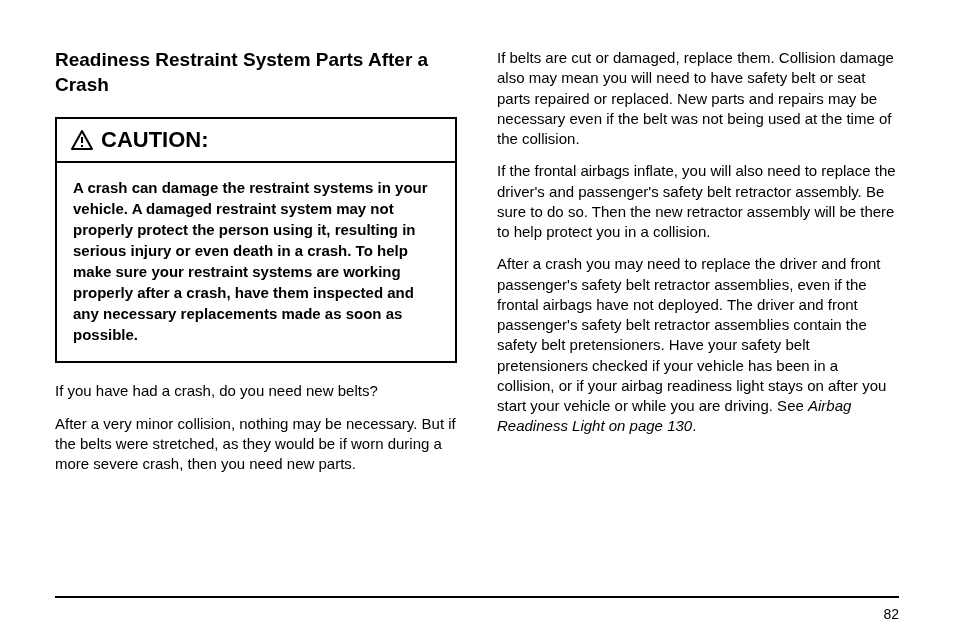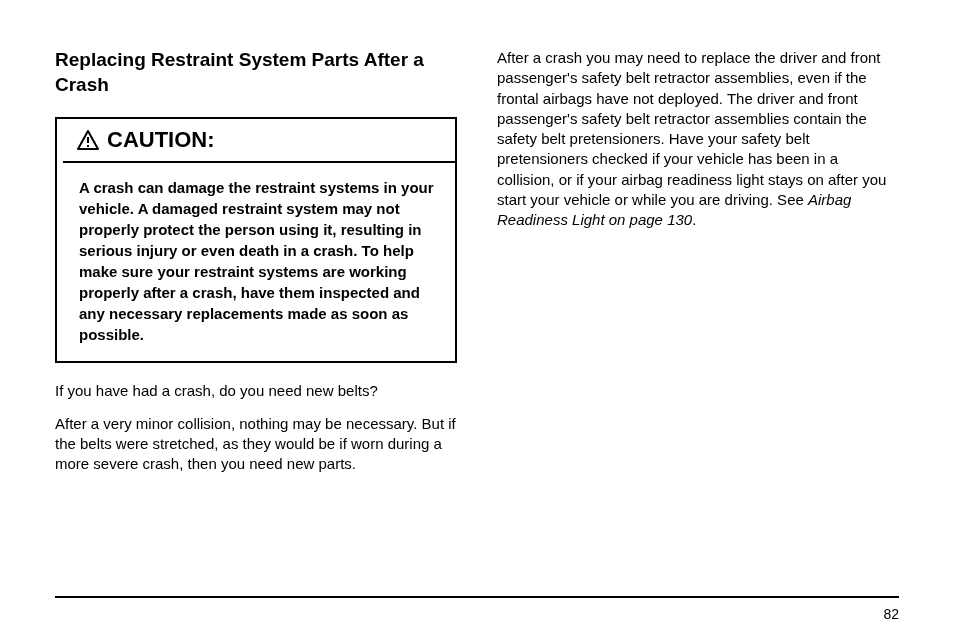--- a/index.html
+++ b/index.html
@@ -20,21 +20,20 @@
   }
   .section-title {
     font-size: 19px;
     font-weight: bold;
     line-height: 1.3;
     margin-bottom: 20px;
   }
   .caution-box {
     border: 2px solid #000;
     margin-bottom: 18px;
-    padding-left: 6px;
   }
   .caution-header {
     border-bottom: 2px solid #000;
     padding: 8px 14px;
     display: flex;
     align-items: center;
     gap: 8px;
   }
   .caution-label {
     font-size: 22px;
@@ -67,41 +66,43 @@
     font-size: 14px;
   }
 </style>
 </head>
 <body>
 
 <div class="page">
   <div class="columns">
 
     <div class="col">
-      <h2 class="section-title">Replacing Restraint System Parts After a Crash</h2>
+      <h2 class="section-title">Readiness Restraint System Parts After a Crash</h2>
 
       <div class="caution-box">
         <div class="caution-header">
           <span class="warn-icon">
             <svg width="22" height="20" viewBox="0 0 22 20">
               <path d="M11 1 L21 19 L1 19 Z" fill="none" stroke="#000" stroke-width="2" stroke-linejoin="round"></path>
               <rect x="10" y="7" width="2" height="6" fill="#000"></rect>
               <rect x="10" y="15" width="2" height="2" fill="#000"></rect>
             </svg>
           </span>
           <span class="caution-label">CAUTION:</span>
         </div>
         <div class="caution-body">A crash can damage the restraint systems in your vehicle. A damaged restraint system may not properly protect the person using it, resulting in serious injury or even death in a crash. To help make sure your restraint systems are working properly after a crash, have them inspected and any necessary replacements made as soon as possible.</div>
       </div>
 
       <p class="para">If you have had a crash, do you need new belts?</p>
       <p class="para">After a very minor collision, nothing may be necessary. But if the belts were stretched, as they would be if worn during a more severe crash, then you need new parts.</p>
     </div>
 
     <div class="col">
+      <p class="para">If belts are cut or damaged, replace them. Collision damage also may mean you will need to have safety belt or seat parts repaired or replaced. New parts and repairs may be necessary even if the belt was not being used at the time of the collision.</p>
+      <p class="para">If the frontal airbags inflate, you will also need to replace the driver's and passenger's safety belt retractor assembly. Be sure to do so. Then the new retractor assembly will be there to help protect you in a collision.</p>
       <p class="para">
         <span>After a crash you may need to replace the driver and front passenger's safety belt retractor assemblies, even if the frontal airbags have not deployed. The driver and front passenger's safety belt retractor assemblies contain the safety belt pretensioners. Have your safety belt pretensioners checked if your vehicle has been in a collision, or if your airbag readiness light stays on after you start your vehicle or while you are driving. See </span><span class="italic-ref">Airbag Readiness Light on page 130</span><span>.</span>
       </p>
     </div>
 
   </div>
 
   <div class="footer-rule"></div>
   <div class="page-number">82</div>
 </div>

